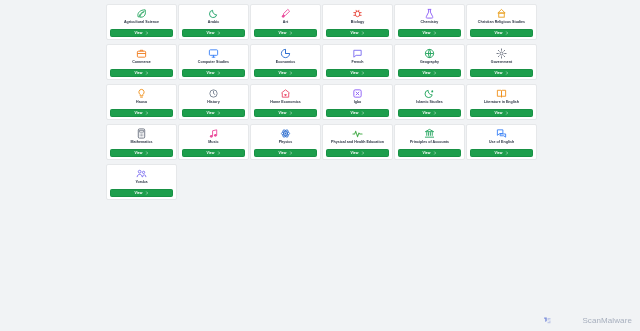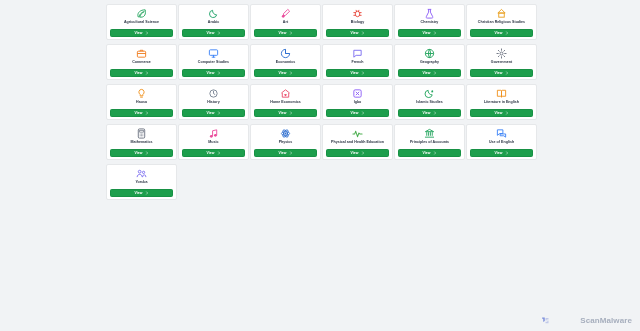--- a/index.html
+++ b/index.html
@@ -111,21 +111,21 @@
   #watermark .wm-logo {
     width: 9px;
     height: 9px;
     display: block;
   }
   #watermark .wm-logo svg { display: block; width: 9px; height: 9px; }
   #watermark .wm-text {
     font-size: 8px;
     line-height: 9px;
     color: #9aa3b4;
-    font-weight: bold;
+    font-weight: normal;
     letter-spacing: 0.1px;
     margin-left: 27px;
   }
 </style>
 </head>
 <body>
 
 <div id="subject-grid">
     <div class="subject-card">
       <span class="card-icon">

